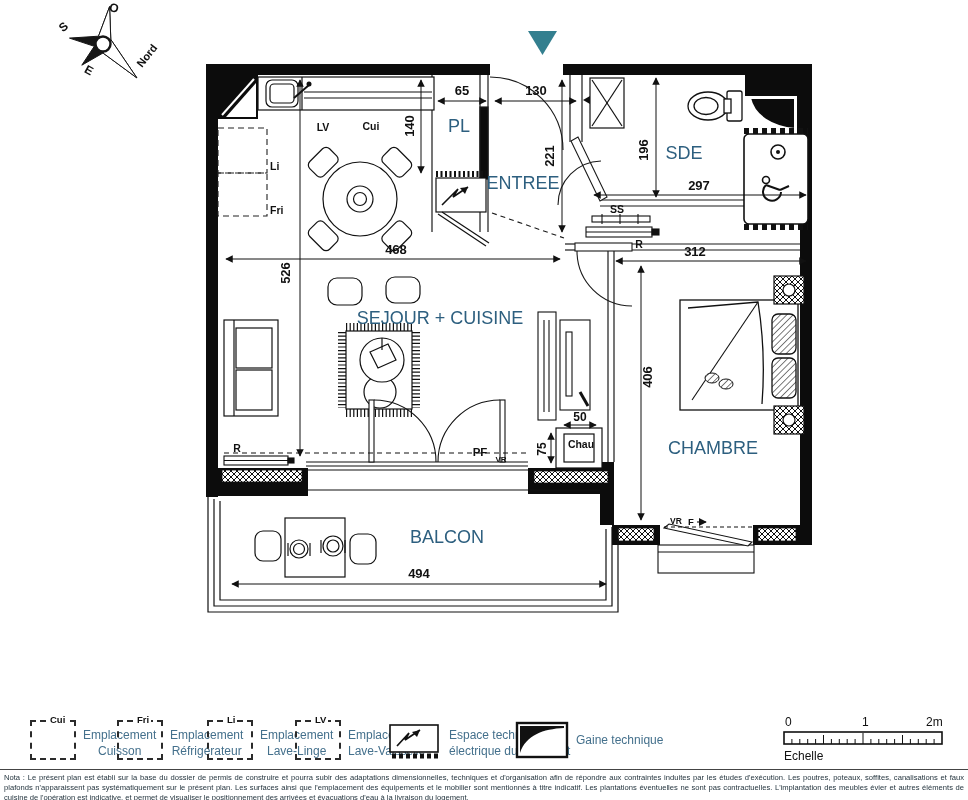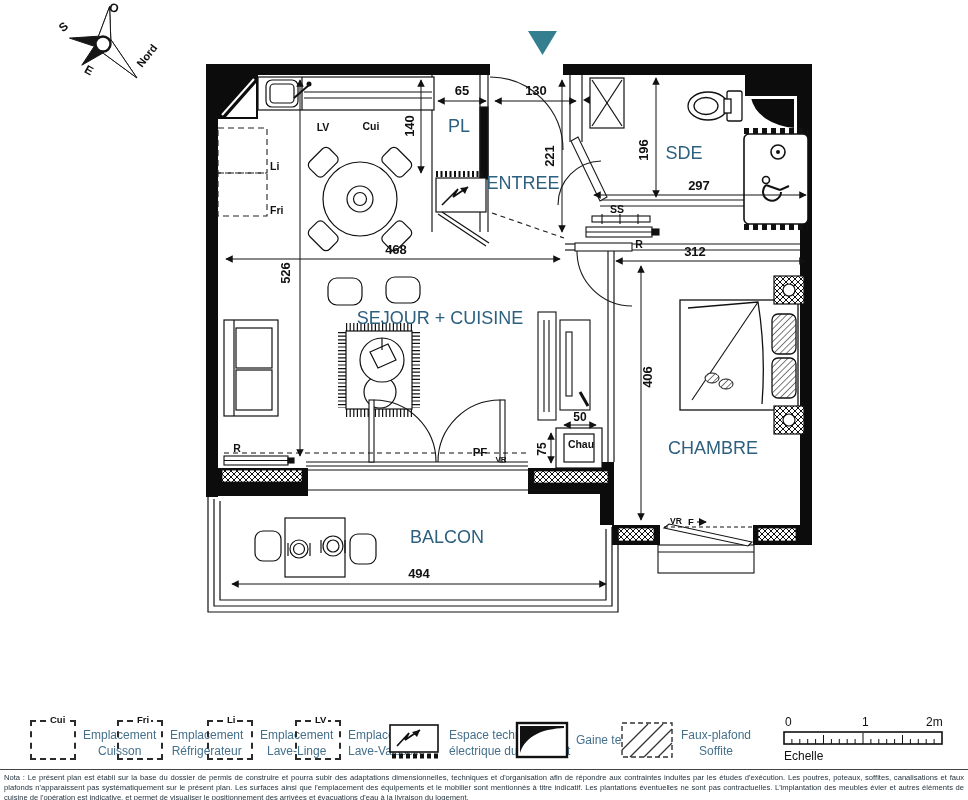--- a/index.html
+++ b/index.html
@@ -400,35 +400,20 @@
   <div class="leg-item" style="left:515px">
     <svg class="licon" width="54" height="42">
       <rect x="2" y="3" width="50" height="34" fill="#fff" stroke="#111" stroke-width="2.4"></rect>
       <path d="M5,6 L5,33 C11,15 28,9 49,8 L49,6 Z" fill="#111"></path>
     </svg>
     <div class="ltext" style="padding-top:13px">
       <span>Gaine technique</span>
     </div>
   </div>
 
-  <div class="leg-item" style="left:620px">
-    <svg class="licon" width="54" height="42">
-      <rect x="2" y="3" width="50" height="34" fill="#fff" stroke="#333" stroke-width="1.4" stroke-dasharray="5,3"></rect>
-      <g stroke="#333" stroke-width="1.2">
-        <line x1="2" y1="30" x2="28" y2="4"></line>
-        <line x1="10" y1="37" x2="43" y2="4"></line>
-        <line x1="24" y1="37" x2="52" y2="9"></line>
-        <line x1="38" y1="37" x2="52" y2="23"></line>
-      </g>
-    </svg>
-    <div class="ltext">
-      <span>Faux-plafond</span>
-      <span class="l2">Soffite</span>
-    </div>
-  </div>
 
   <div class="scalebar">
     <svg width="170" height="54">
       <text x="3" y="12" font-size="12" fill="#111" font-family="Liberation Sans, sans-serif">0</text>
       <text x="80" y="12" font-size="12" fill="#111" font-family="Liberation Sans, sans-serif">1</text>
       <text x="144" y="12" font-size="12" fill="#111" font-family="Liberation Sans, sans-serif">2m</text>
       <rect x="2" y="18" width="158" height="12" fill="#fff" stroke="#111" stroke-width="1.6"></rect>
       <g stroke="#111" stroke-width="1">
         <line x1="9.9" y1="25" x2="9.9" y2="30"></line>
             <line x1="17.8" y1="25" x2="17.8" y2="30"></line>

